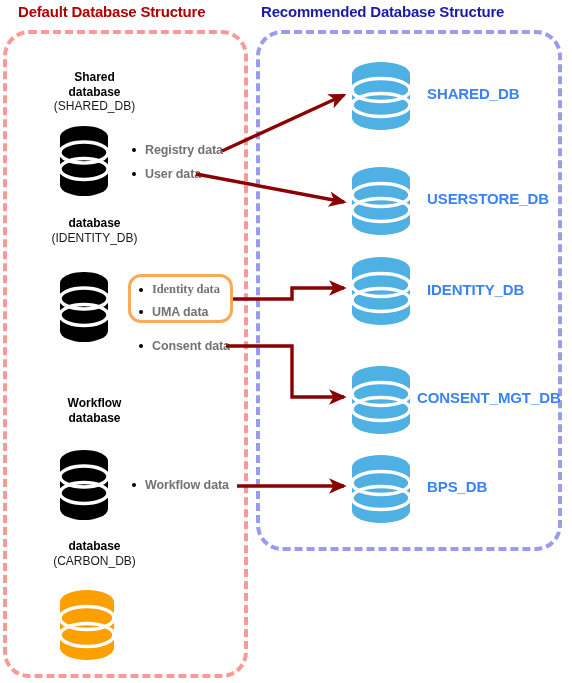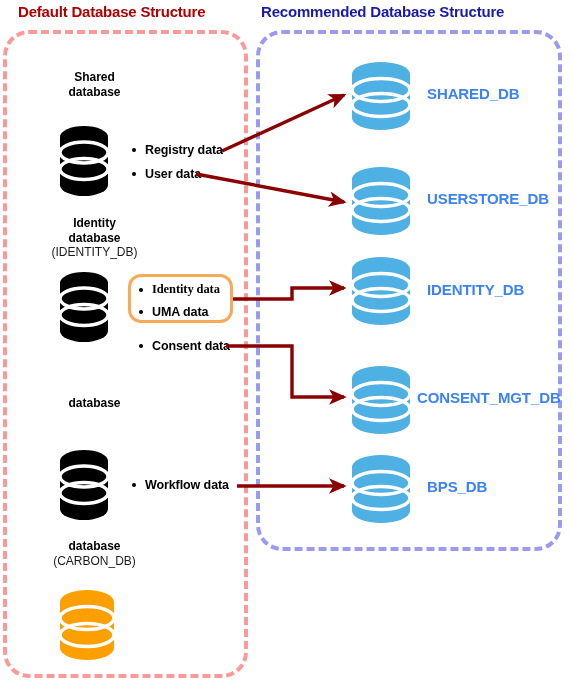--- a/index.html
+++ b/index.html
@@ -92,21 +92,21 @@
     width: 4px;
     height: 4px;
     border-radius: 50%;
     background: #000000;
     margin-right: 9px;
     flex: 0 0 auto;
   }
   .data-text {
     font-size: 12.5px;
     font-weight: bold;
-    color: #000000;
+    color: #737373;
     letter-spacing: -0.1px;
   }
   
   #highlight-box {
     position: absolute;
     left: 128px;
     top: 274px;
     width: 105px;
     height: 49px;
     border: 3px solid #f7ab58;
@@ -140,41 +140,41 @@
 
   <div class="panel-title" id="title-recommended">Recommended Database Structure</div>
   <div class="panel-title" id="title-default">Default Database Structure</div>
 
   <div class="panel-box" id="panel-default-box"></div>
   <div class="panel-box" id="panel-recommended-box"></div>
 
   <div class="db-label-block" style="left:22px; top:70px; width:145px;">
     <div class="db-name">Shared</div>
     <div class="db-name">database</div>
+    <div class="db-alias">(SHARED_DB)</div>
   </div>
   <svg class="db-cyl" style="left:58px; top:126px;" width="52" height="70" viewBox="0 0 52 70">
     <g fill="#000000">
       <path d="M2,11 V59 a24,11 0 0 0 48,0 V11 Z"></path>
       <ellipse cx="26" cy="11" rx="24" ry="11"></ellipse>
     </g>
     <ellipse cx="26" cy="26.5" rx="24" ry="10.5" fill="none" stroke="#ffffff" stroke-width="3.4"></ellipse>
     <ellipse cx="26" cy="43" rx="24" ry="10.5" fill="none" stroke="#ffffff" stroke-width="3.4"></ellipse>
   </svg>
 
   <div class="data-item" style="left:132px; top:143px;">
     <span class="data-bullet"></span>
     <span class="data-text">Registry data</span>
   </div>
   <div class="data-item" style="left:132px; top:167px;">
     <span class="data-bullet"></span>
     <span class="data-text">User data</span>
   </div>
 
   <div class="db-label-block" style="left:22px; top:216px; width:145px;">
-    <div class="db-name">Identity</div>
     <div class="db-name">database</div>
     <div class="db-alias">(IDENTITY_DB)</div>
   </div>
   <svg class="db-cyl" style="left:58px; top:272px;" width="52" height="70" viewBox="0 0 52 70">
     <g fill="#000000">
       <path d="M2,11 V59 a24,11 0 0 0 48,0 V11 Z"></path>
       <ellipse cx="26" cy="11" rx="24" ry="11"></ellipse>
     </g>
     <ellipse cx="26" cy="26.5" rx="24" ry="10.5" fill="none" stroke="#ffffff" stroke-width="3.4"></ellipse>
     <ellipse cx="26" cy="43" rx="24" ry="10.5" fill="none" stroke="#ffffff" stroke-width="3.4"></ellipse>
@@ -188,20 +188,21 @@
   <div class="data-item" style="left:139px; top:305px;">
     <span class="data-bullet"></span>
     <span class="data-text">UMA data</span>
   </div>
   <div class="data-item" style="left:139px; top:339px;">
     <span class="data-bullet"></span>
     <span class="data-text">Consent data</span>
   </div>
 
   <div class="db-label-block" style="left:22px; top:396px; width:145px;">
+    <div class="db-name">Workflow</div>
     <div class="db-name">database</div>
   </div>
   <svg class="db-cyl" style="left:58px; top:450px;" width="52" height="70" viewBox="0 0 52 70">
     <g fill="#000000">
       <path d="M2,11 V59 a24,11 0 0 0 48,0 V11 Z"></path>
       <ellipse cx="26" cy="11" rx="24" ry="11"></ellipse>
     </g>
     <ellipse cx="26" cy="26.5" rx="24" ry="10.5" fill="none" stroke="#ffffff" stroke-width="3.4"></ellipse>
     <ellipse cx="26" cy="43" rx="24" ry="10.5" fill="none" stroke="#ffffff" stroke-width="3.4"></ellipse>
   </svg>

